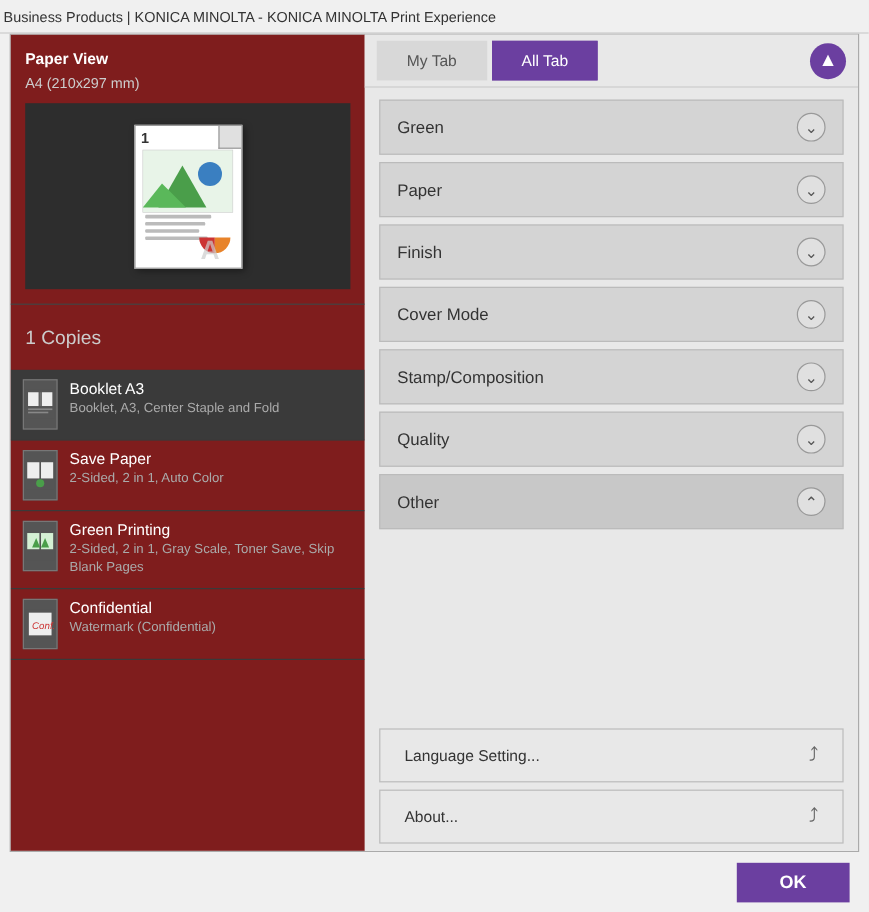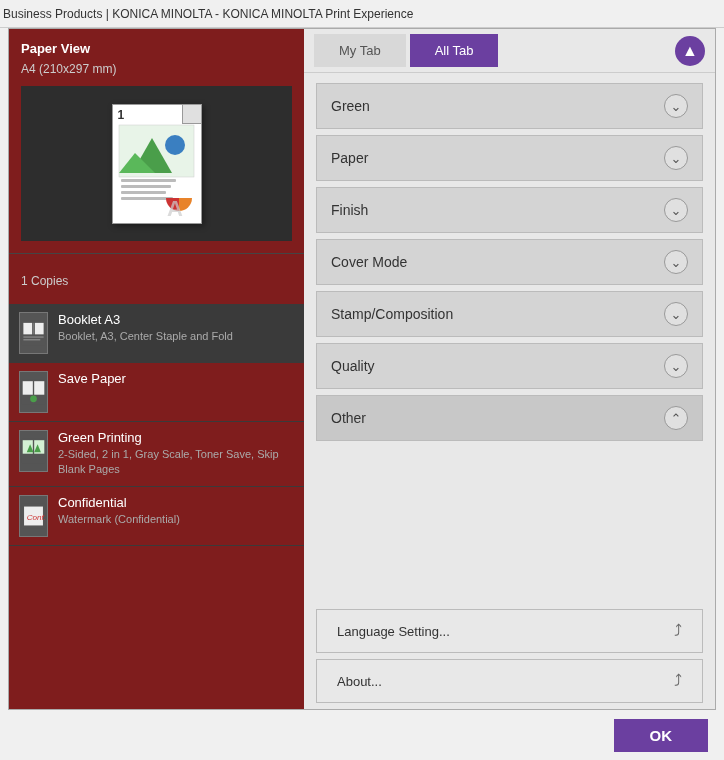--- a/index.html
+++ b/index.html
@@ -101,21 +101,21 @@
     
     #paper-svg {
       position: absolute;
       top: 18px;
       left: 4px;
       width: 82px;
       height: 95px;
     }
 
     #copies-label {
-      font-size: 12px;
+      font-size: 16px;
       color: #ccc;
       padding: 8px 12px 4px;
     }
 
     
     #favorite-section {
       flex: 1;
       overflow: hidden;
       display: flex;
       flex-direction: column;
@@ -398,20 +398,21 @@
             <div class="fav-icon">
               <svg viewBox="0 0 40 40" width="38" height="38">
                 <rect x="2" y="2" width="36" height="36" fill="#555"></rect>
                 <rect x="4" y="4" width="15" height="20" fill="#eee"></rect>
                 <rect x="21" y="4" width="15" height="20" fill="#eee"></rect>
                 <circle cx="20" cy="30" r="5" fill="#4a9e4a"></circle>
               </svg>
             </div>
             <div class="fav-text-block">
               <div class="fav-name">Save Paper</div>
+              <div class="fav-desc">2-Sided, 2 in 1, Auto Color</div>
             </div>
           </div>
           <div class="favorite-item">
             <div class="fav-icon">
               <svg viewBox="0 0 40 40" width="38" height="38">
                 <rect x="2" y="2" width="36" height="36" fill="#555"></rect>
                 <rect x="4" y="4" width="15" height="20" fill="#d4f0d4"></rect>
                 <rect x="21" y="4" width="15" height="20" fill="#d4f0d4"></rect>
                 <polygon points="10,22 15,10 20,22" fill="#4a9e4a"></polygon>
                 <polygon points="21,22 26,10 31,22" fill="#4a9e4a"></polygon>

